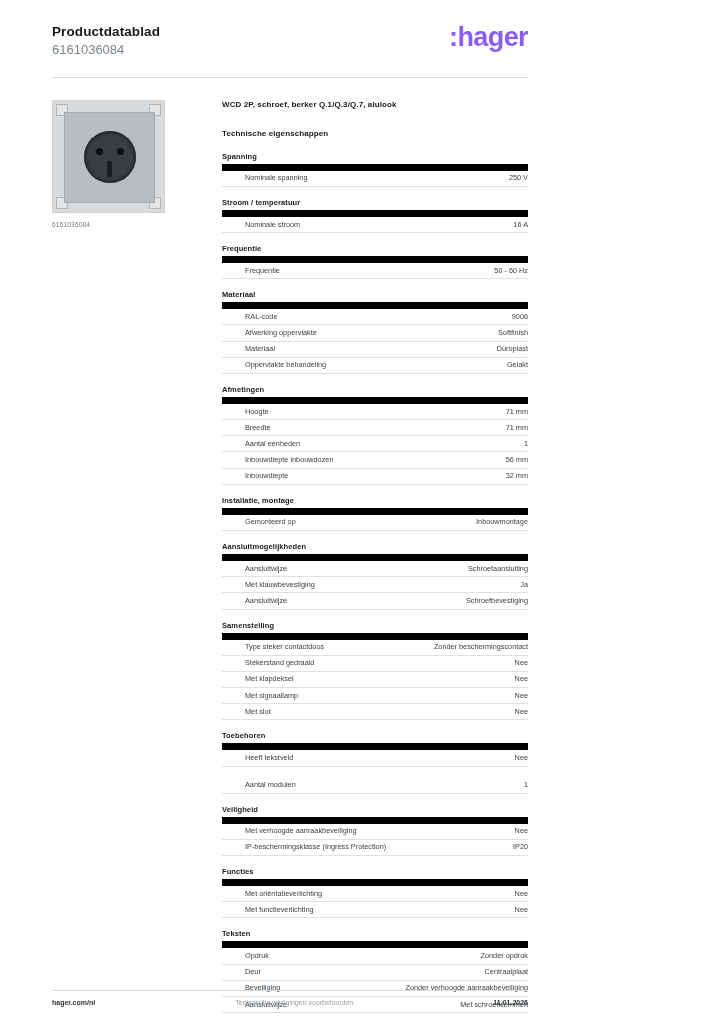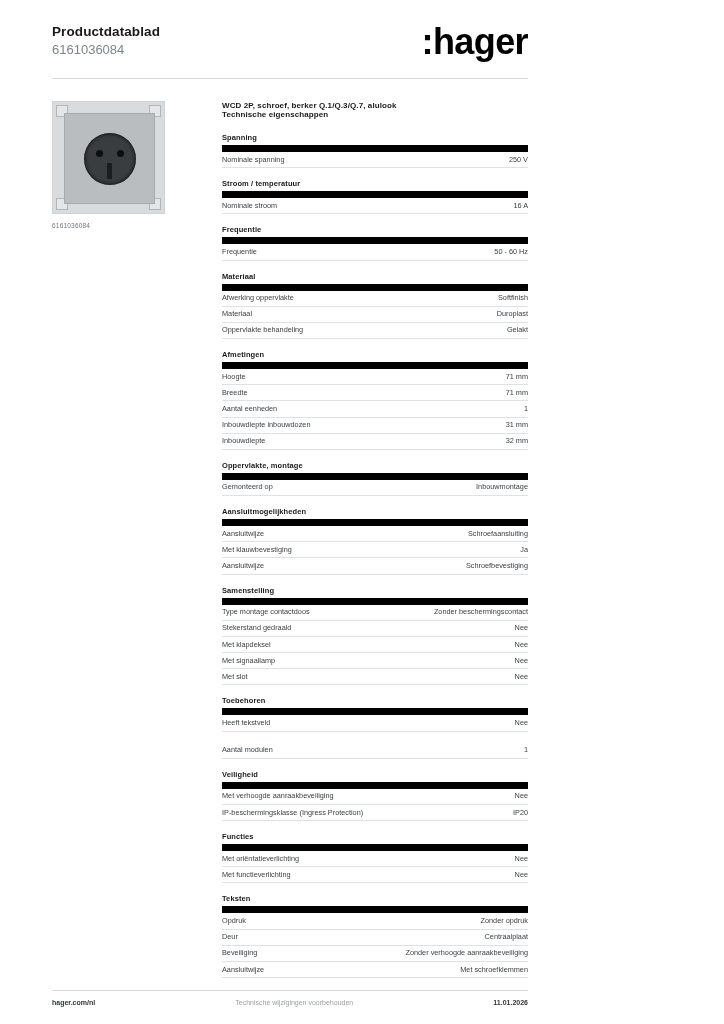--- a/index.html
+++ b/index.html
@@ -38,23 +38,23 @@
     line-height: 1.25;
     letter-spacing: .1px;
   }
   .doc-subtitle {
     font-size: 13px;
     color: #7d858c;
     line-height: 1.3;
     margin-top: 1px;
   }
   .brand {
-    font-size: 36px;
+    font-size: 27px;
     font-weight: bold;
-    color: #000000;
+    color: #8b5cf6;
     letter-spacing: -0.6px;
     line-height: 1;
     padding-top: 2px;
   }
   .header-rule {
     border-top: 1px solid #d7dade;
     margin-top: 6px;
   }
 
   
@@ -139,20 +139,21 @@
     margin-top: 8px;
     letter-spacing: .2px;
   }
 
   
   .prod-name {
     font-size: 8px;
     font-weight: bold;
     color: #1a1a1a;
     letter-spacing: .1px;
+    margin-bottom: 20px;
   }
   .section-heading {
     font-size: 8px;
     font-weight: bold;
     color: #1a1a1a;
     margin-bottom: 14px;
     letter-spacing: .1px;
   }
   .group { margin-bottom: 11px; }
   .group-title {
@@ -166,21 +167,21 @@
   .row {
     display: flex;
     justify-content: space-between;
     align-items: baseline;
     font-size: 7.3px;
     color: #3b4247;
     border-bottom: 1px solid #dfe2e5;
     padding: 3.6px 0 3.2px 0;
     line-height: 1.15;
   }
-  .row .label { color: #3b4247; }
+  .row .label { color: #3b4247; margin-left: 23px; }
   .row .value { color: #3b4247; text-align: right; padding-left: 12px; }
 
   
   .footer {
     position: absolute;
     left: 52px;
     right: 52px;
     bottom: 18px;
   }
   .footer-rule {
@@ -253,20 +254,24 @@
           <div class="group">
             <div class="group-title">Frequentie</div>
             <div class="row">
               <div class="label">Frequentie</div>
               <div class="value">50 - 60 Hz</div>
             </div>
           </div>
           <div class="group">
             <div class="group-title">Materiaal</div>
             <div class="row">
+              <div class="label">RAL-code</div>
+              <div class="value">9006</div>
+            </div>
+            <div class="row">
               <div class="label">Afwerking oppervlakte</div>
               <div class="value">Softfinish</div>
             </div>
             <div class="row">
               <div class="label">Materiaal</div>
               <div class="value">Duroplast</div>
             </div>
             <div class="row">
               <div class="label">Oppervlakte behandeling</div>
               <div class="value">Gelakt</div>
@@ -281,29 +286,29 @@
             <div class="row">
               <div class="label">Breedte</div>
               <div class="value">71 mm</div>
             </div>
             <div class="row">
               <div class="label">Aantal eenheden</div>
               <div class="value">1</div>
             </div>
             <div class="row">
               <div class="label">Inbouwdiepte inbouwdozen</div>
-              <div class="value">31 mm</div>
+              <div class="value">56 mm</div>
             </div>
             <div class="row">
               <div class="label">Inbouwdiepte</div>
               <div class="value">32 mm</div>
             </div>
           </div>
           <div class="group">
-            <div class="group-title">Oppervlakte, montage</div>
+            <div class="group-title">Installatie, montage</div>
             <div class="row">
               <div class="label">Gemonteerd op</div>
               <div class="value">Inbouwmontage</div>
             </div>
           </div>
           <div class="group">
             <div class="group-title">Aansluitmogelijkheden</div>
             <div class="row">
               <div class="label">Aansluitwijze</div>
               <div class="value">Schroefaansluiting</div>
@@ -313,21 +318,21 @@
               <div class="value">Ja</div>
             </div>
             <div class="row">
               <div class="label">Aansluitwijze</div>
               <div class="value">Schroefbevestiging</div>
             </div>
           </div>
           <div class="group">
             <div class="group-title">Samenstelling</div>
             <div class="row">
-              <div class="label">Type montage contactdoos</div>
+              <div class="label">Type steker contactdoos</div>
               <div class="value">Zonder beschermingscontact</div>
             </div>
             <div class="row">
               <div class="label">Stekerstand gedraaid</div>
               <div class="value">Nee</div>
             </div>
             <div class="row">
               <div class="label">Met klapdeksel</div>
               <div class="value">Nee</div>
             </div>

